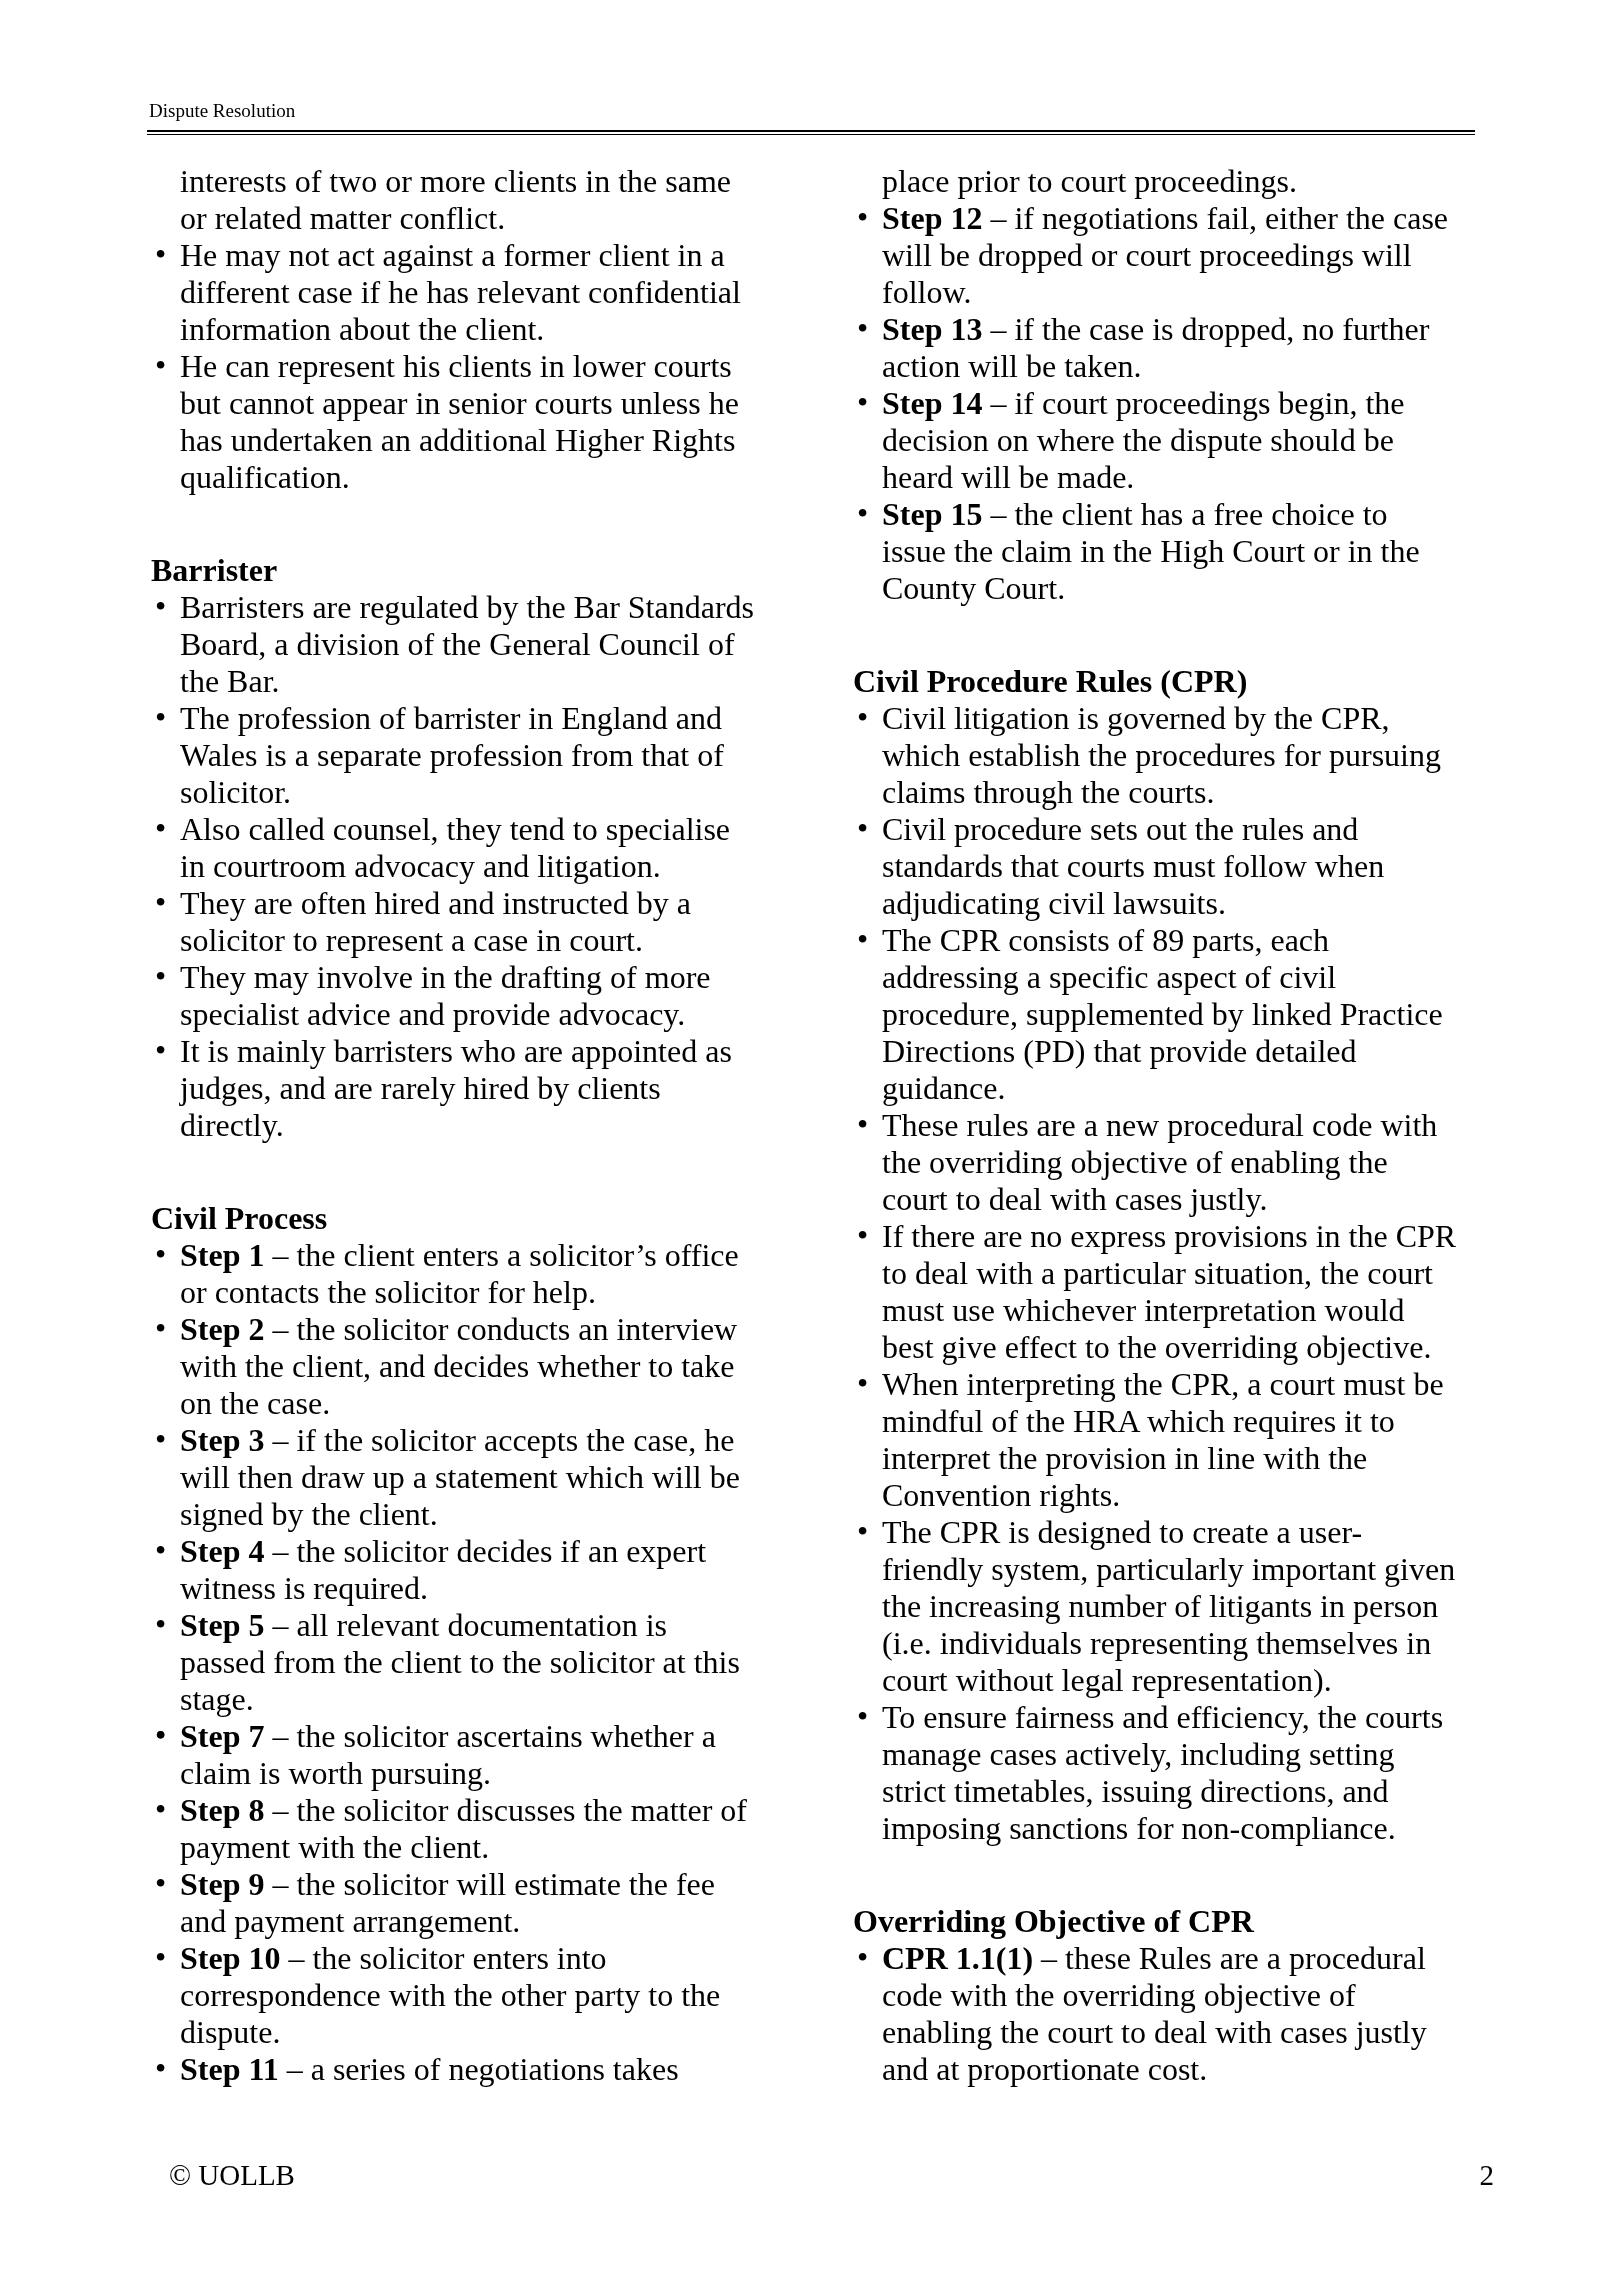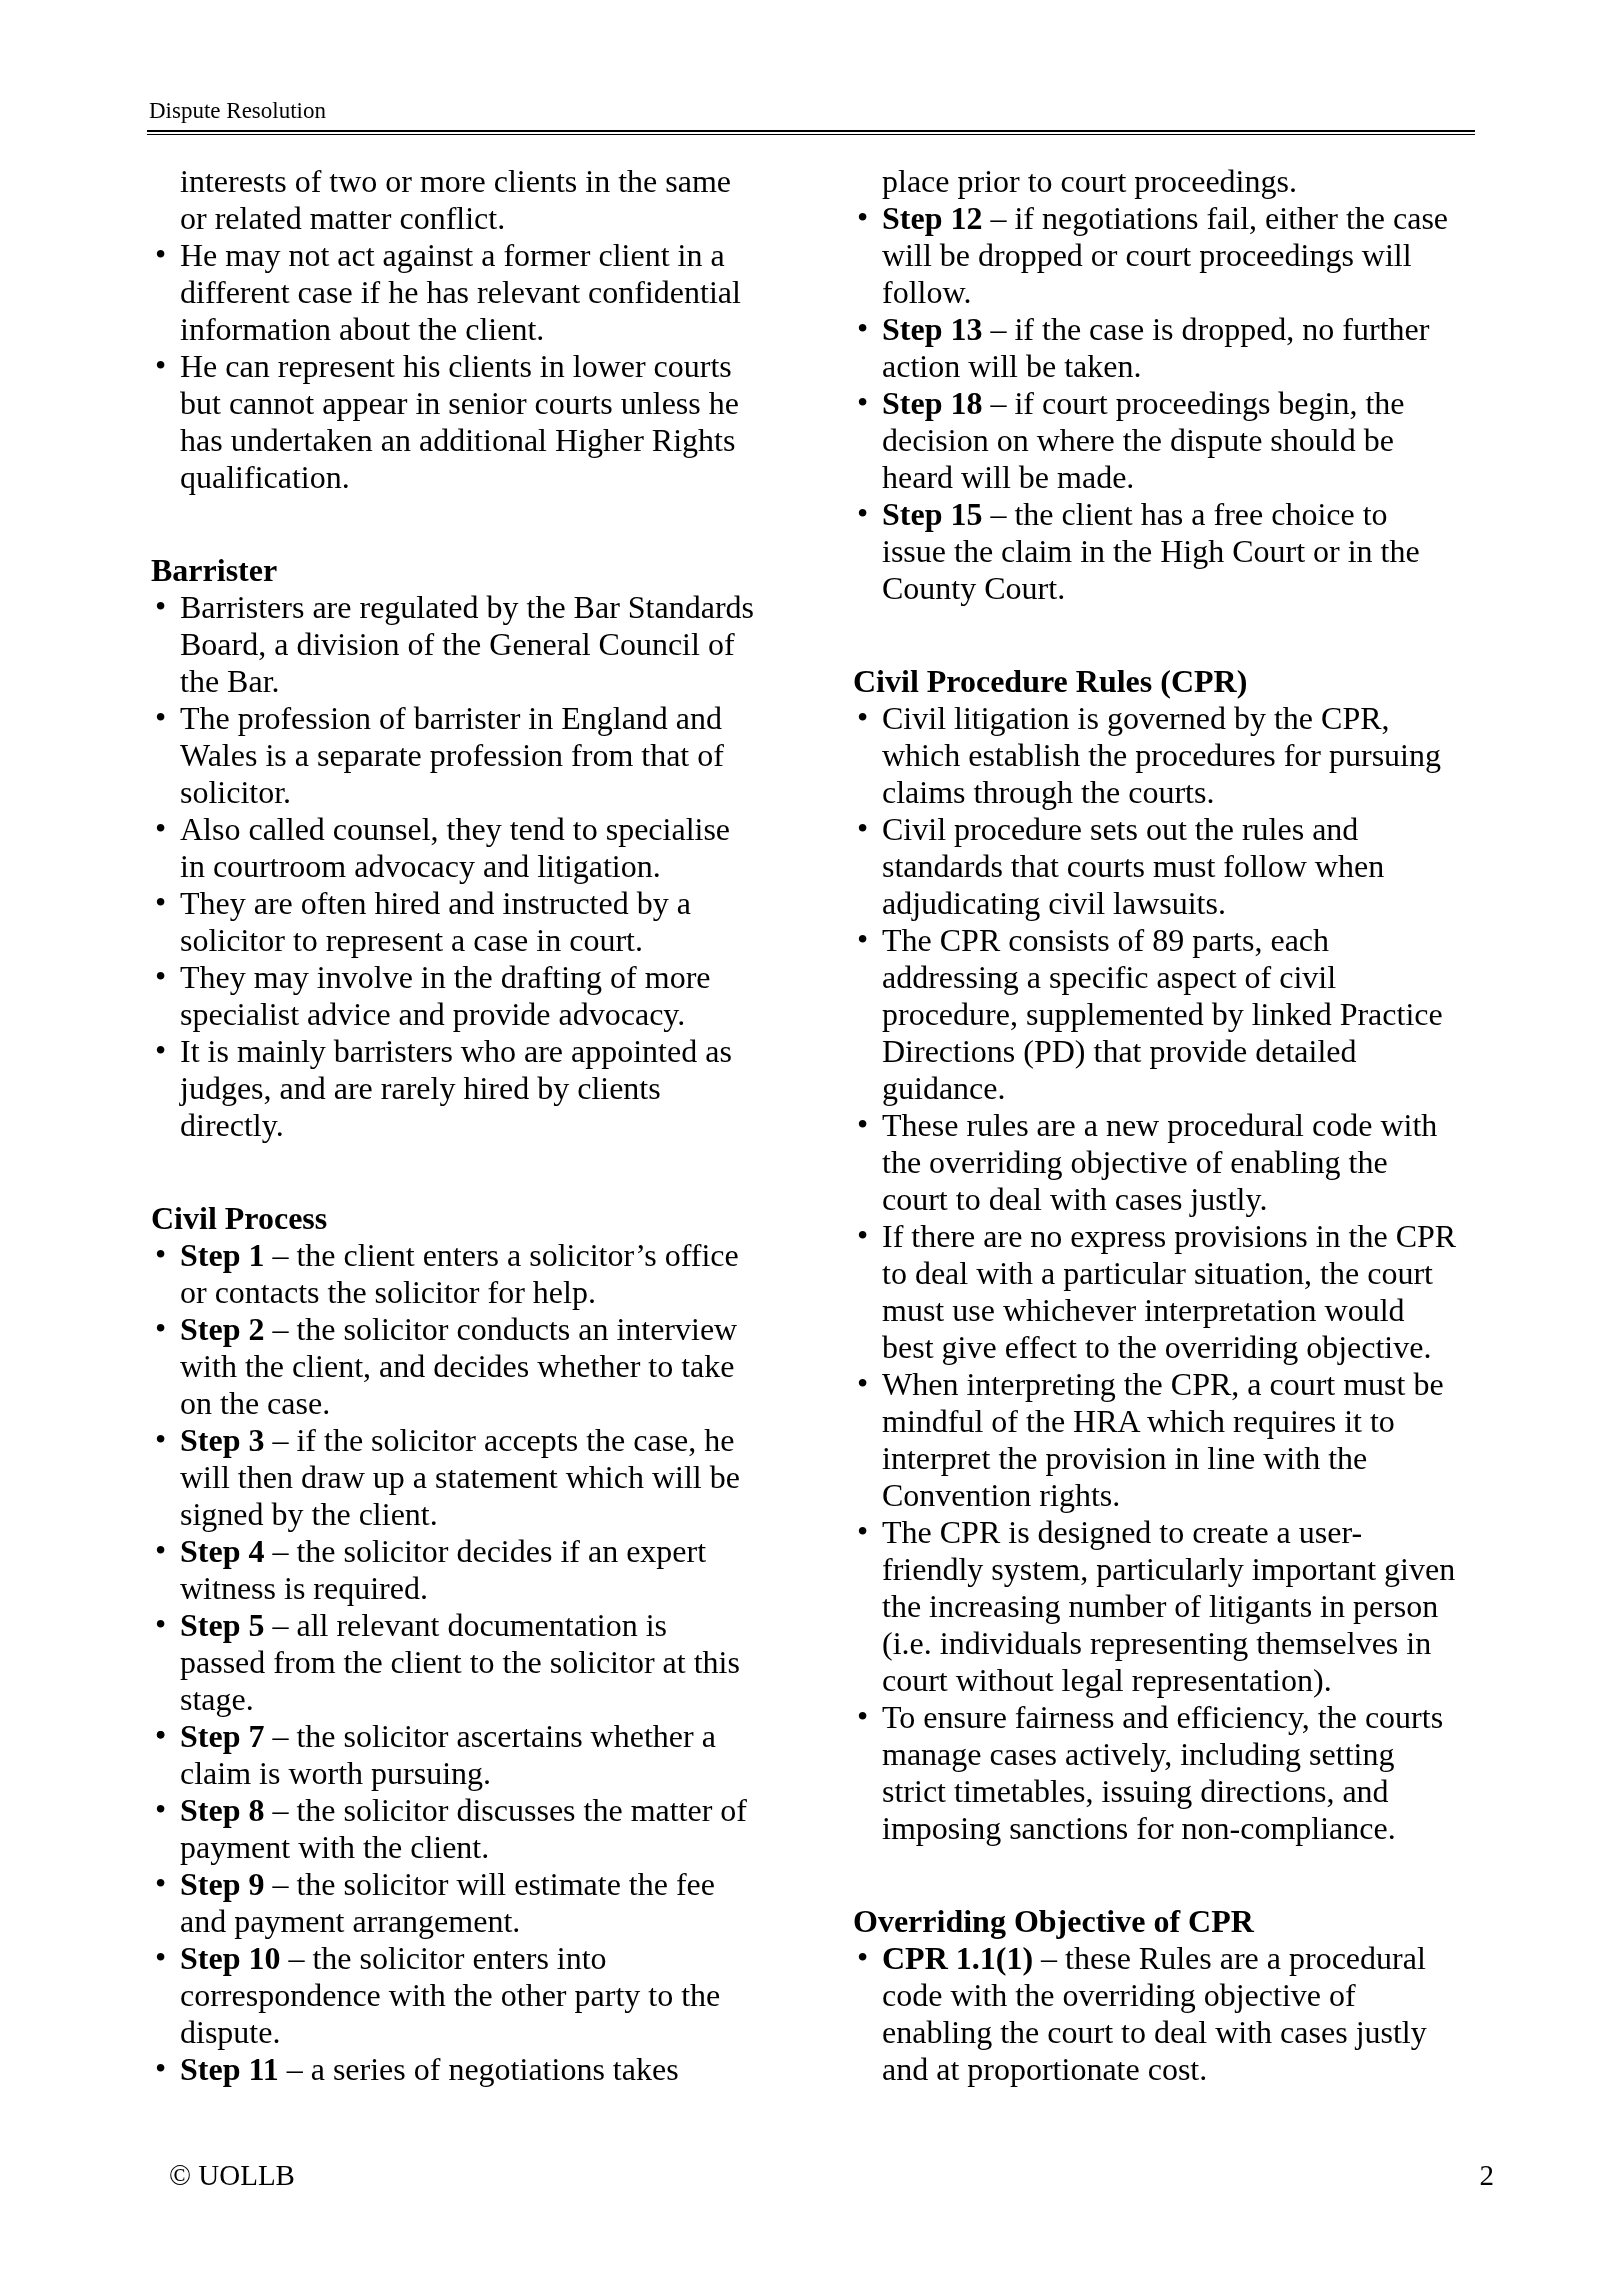--- a/index.html
+++ b/index.html
@@ -10,21 +10,21 @@
     height:2293px;
     background:#ffffff;
     color:#000;
     font-family:"Liberation Serif","DejaVu Serif",serif;
     overflow:hidden;
   }
   .header-title{
     position:absolute;
     left:149px;
     top:96px;
-    font-size:23px;
+    font-size:19px;
     line-height:29px;
     white-space:nowrap;
   }
   .header-rule{
     position:absolute;
     left:147px;
     top:130px;
     width:1328px;
     height:2px;
     border-top:2.9px solid #000;
@@ -102,21 +102,21 @@
         <div class="item"><span class="dot">•</span><span class="txt"><b>Step 7</b> – the solicitor ascertains whether a claim is worth pursuing.</span></div>
         <div class="item"><span class="dot">•</span><span class="txt"><b>Step 8</b> – the solicitor discusses the matter of payment with the client.</span></div>
         <div class="item"><span class="dot">•</span><span class="txt"><b>Step 9</b> – the solicitor will estimate the fee and payment arrangement.</span></div>
         <div class="item"><span class="dot">•</span><span class="txt"><b>Step 10</b> – the solicitor enters into correspondence with the other party to the dispute.</span></div>
         <div class="item"><span class="dot">•</span><span class="txt"><b>Step 11</b> – a series of negotiations takes</span></div>
       </div>
     <div class="col">
         <div class="item"><span class="txt">place prior to court proceedings.</span></div>
         <div class="item"><span class="dot">•</span><span class="txt"><b>Step 12</b> – if negotiations fail, either the case will be dropped or court proceedings will follow.</span></div>
         <div class="item"><span class="dot">•</span><span class="txt"><b>Step 13</b> – if the case is dropped, no further action will be taken.</span></div>
-        <div class="item"><span class="dot">•</span><span class="txt"><b>Step 18</b> – if court proceedings begin, the decision on where the dispute should be heard will be made.</span></div>
+        <div class="item"><span class="dot">•</span><span class="txt"><b>Step 14</b> – if court proceedings begin, the decision on where the dispute should be heard will be made.</span></div>
         <div class="item"><span class="dot">•</span><span class="txt"><b>Step 15</b> – the client has a free choice to issue the claim in the High Court or in the County Court.</span></div>
         <div class="heading">Civil Procedure Rules (CPR)</div>
         <div class="item"><span class="dot">•</span><span class="txt">Civil litigation is governed by the CPR, which establish the procedures for pursuing claims through the courts.</span></div>
         <div class="item"><span class="dot">•</span><span class="txt">Civil procedure sets out the rules and standards that courts must follow when adjudicating civil lawsuits.</span></div>
         <div class="item"><span class="dot">•</span><span class="txt">The CPR consists of 89 parts, each addressing a specific aspect of civil procedure, supplemented by linked Practice Directions (PD) that provide detailed guidance.</span></div>
         <div class="item"><span class="dot">•</span><span class="txt">These rules are a new procedural code with the overriding objective of enabling the court to deal with cases justly.</span></div>
         <div class="item"><span class="dot">•</span><span class="txt">If there are no express provisions in the CPR to deal with a particular situation, the court must use whichever interpretation would best give effect to the overriding objective.</span></div>
         <div class="item"><span class="dot">•</span><span class="txt">When interpreting the CPR, a court must be mindful of the HRA which requires it to interpret the provision in line with the Convention rights.</span></div>
         <div class="item"><span class="dot">•</span><span class="txt">The CPR is designed to create a user-friendly system, particularly important given the increasing number of litigants in person (i.e. individuals representing themselves in court without legal representation).</span></div>
         <div class="item"><span class="dot">•</span><span class="txt">To ensure fairness and efficiency, the courts manage cases actively, including setting strict timetables, issuing directions, and imposing sanctions for non-compliance.</span></div>

